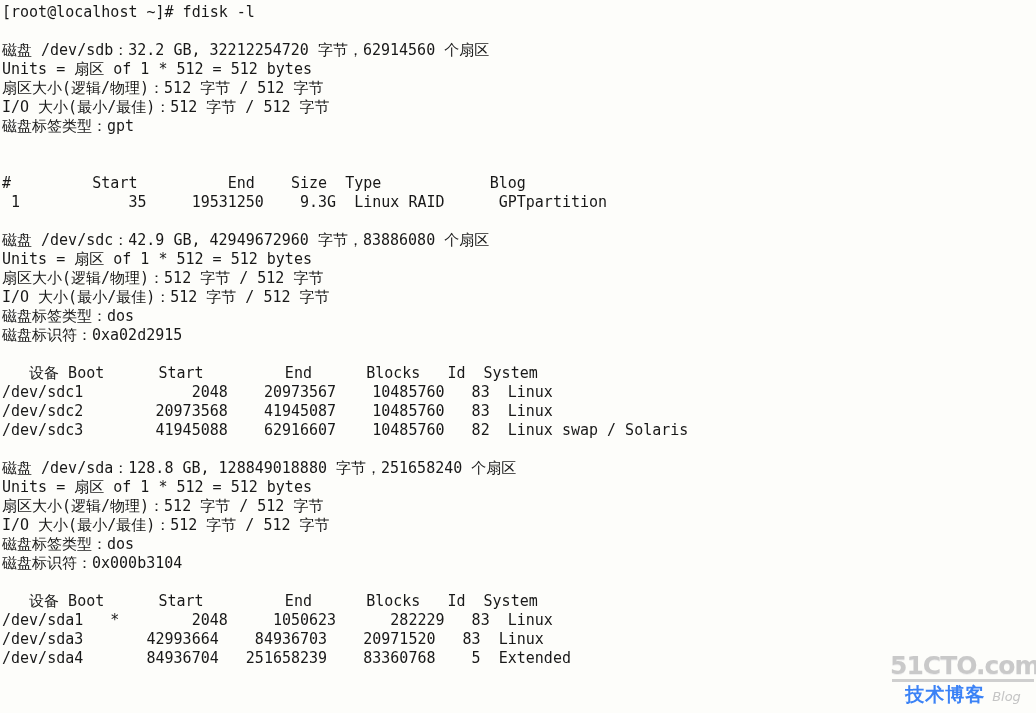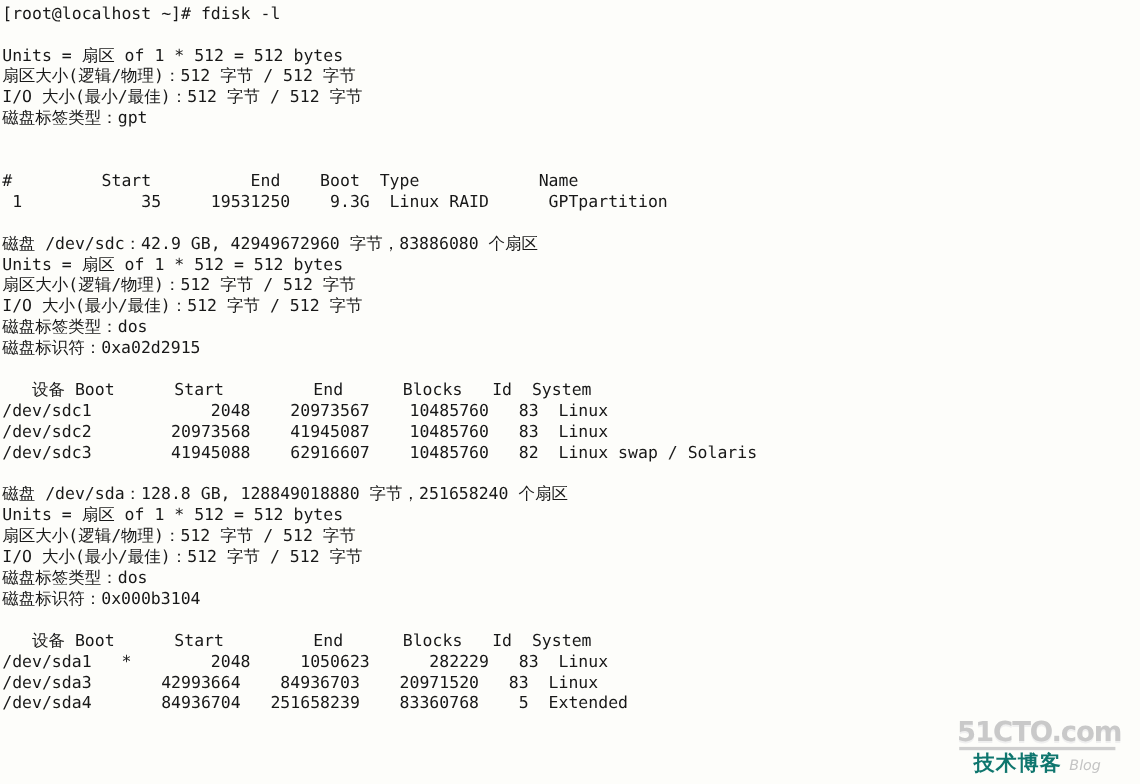--- a/index.html
+++ b/index.html
@@ -31,21 +31,21 @@
     white-space: pre;
     letter-spacing: 0px;
     -webkit-font-smoothing: none;
   }
   .line.blank {
     color: transparent;
   }
   
   #watermark {
     position: absolute;
-    right: 20px;
+    right: 0;
     bottom: 8px;
     width: 146px;
     text-align: center;
     user-select: none;
     pointer-events: none;
   }
   #watermark .wm-top {
     font-family: "DejaVu Sans", "Liberation Sans", sans-serif;
     font-weight: bold;
     font-size: 25px;
@@ -63,47 +63,48 @@
     display: flex;
     align-items: flex-end;
     justify-content: center;
     gap: 7px;
   }
   #watermark .wm-cn {
     font-family: "DejaVu Sans", "Liberation Sans", sans-serif;
     font-weight: bold;
     font-size: 19px;
     line-height: 21px;
-    color: #0f766e;
+    color: #3b82f6;
     letter-spacing: 1px;
   }
   #watermark .wm-blog {
     font-family: "DejaVu Sans", "Liberation Sans", sans-serif;
     font-weight: normal;
     font-style: italic;
     font-size: 13px;
     line-height: 16px;
     color: #c4c4c4;
   }
 </style>
 </head>
 <body>
 
 <div id="terminal">
 
   <div class="line">[root@localhost ~]# fdisk -l</div>
   <div class="line blank">&nbsp;</div>
 
+  <div class="line">磁盘 /dev/sdb：32.2 GB, 32212254720 字节，62914560 个扇区</div>
   <div class="line">Units = 扇区 of 1 * 512 = 512 bytes</div>
   <div class="line">扇区大小(逻辑/物理)：512 字节 / 512 字节</div>
   <div class="line">I/O 大小(最小/最佳)：512 字节 / 512 字节</div>
   <div class="line">磁盘标签类型：gpt</div>
   <div class="line blank">&nbsp;</div>
   <div class="line blank">&nbsp;</div>
-  <div class="line">#         Start          End    Boot  Type            Name</div>
+  <div class="line">#         Start          End    Size  Type            Blog</div>
   <div class="line"> 1            35     19531250    9.3G  Linux RAID      GPTpartition</div>
   <div class="line blank">&nbsp;</div>
 
   <div class="line">磁盘 /dev/sdc：42.9 GB, 42949672960 字节，83886080 个扇区</div>
   <div class="line">Units = 扇区 of 1 * 512 = 512 bytes</div>
   <div class="line">扇区大小(逻辑/物理)：512 字节 / 512 字节</div>
   <div class="line">I/O 大小(最小/最佳)：512 字节 / 512 字节</div>
   <div class="line">磁盘标签类型：dos</div>
   <div class="line">磁盘标识符：0xa02d2915</div>
   <div class="line blank">&nbsp;</div>

